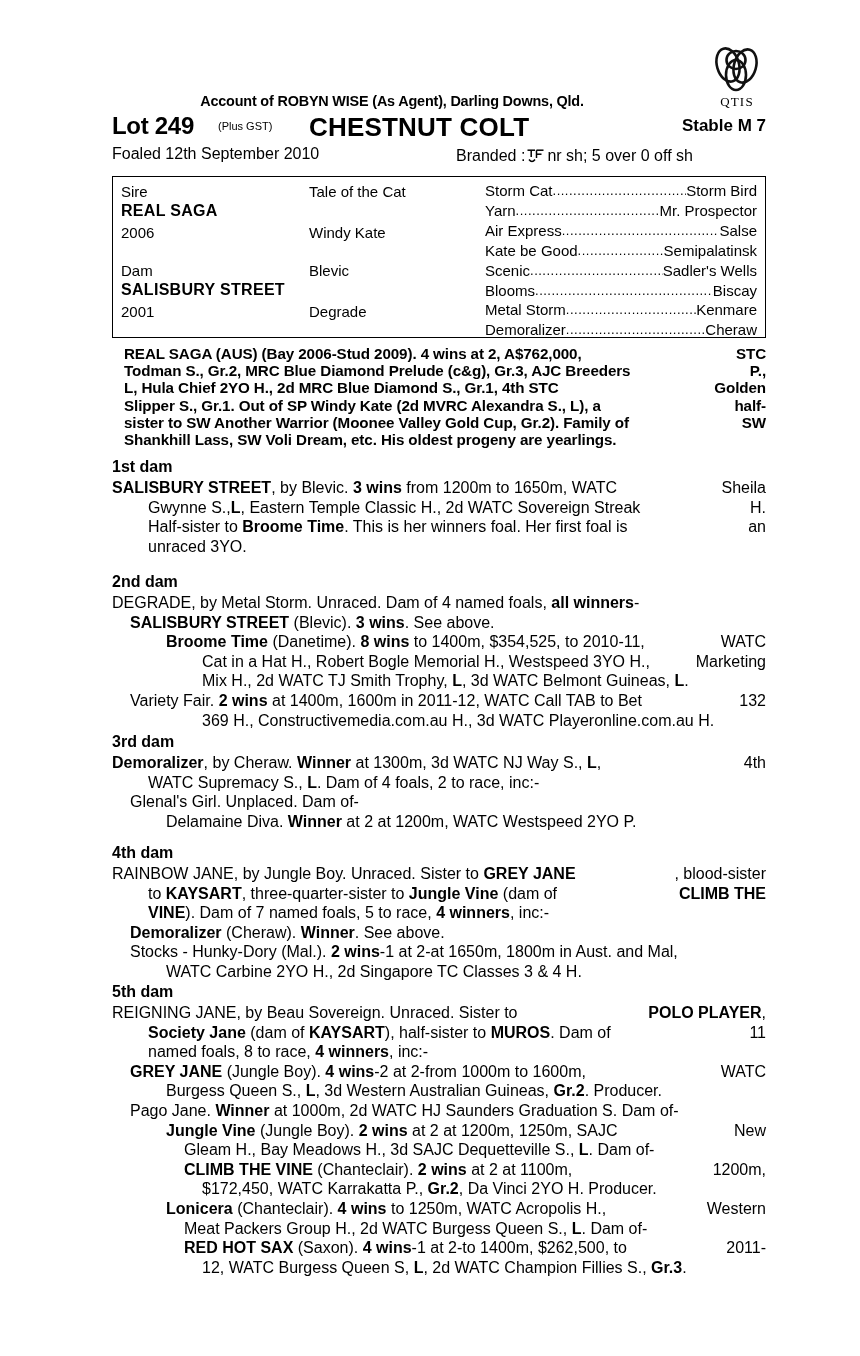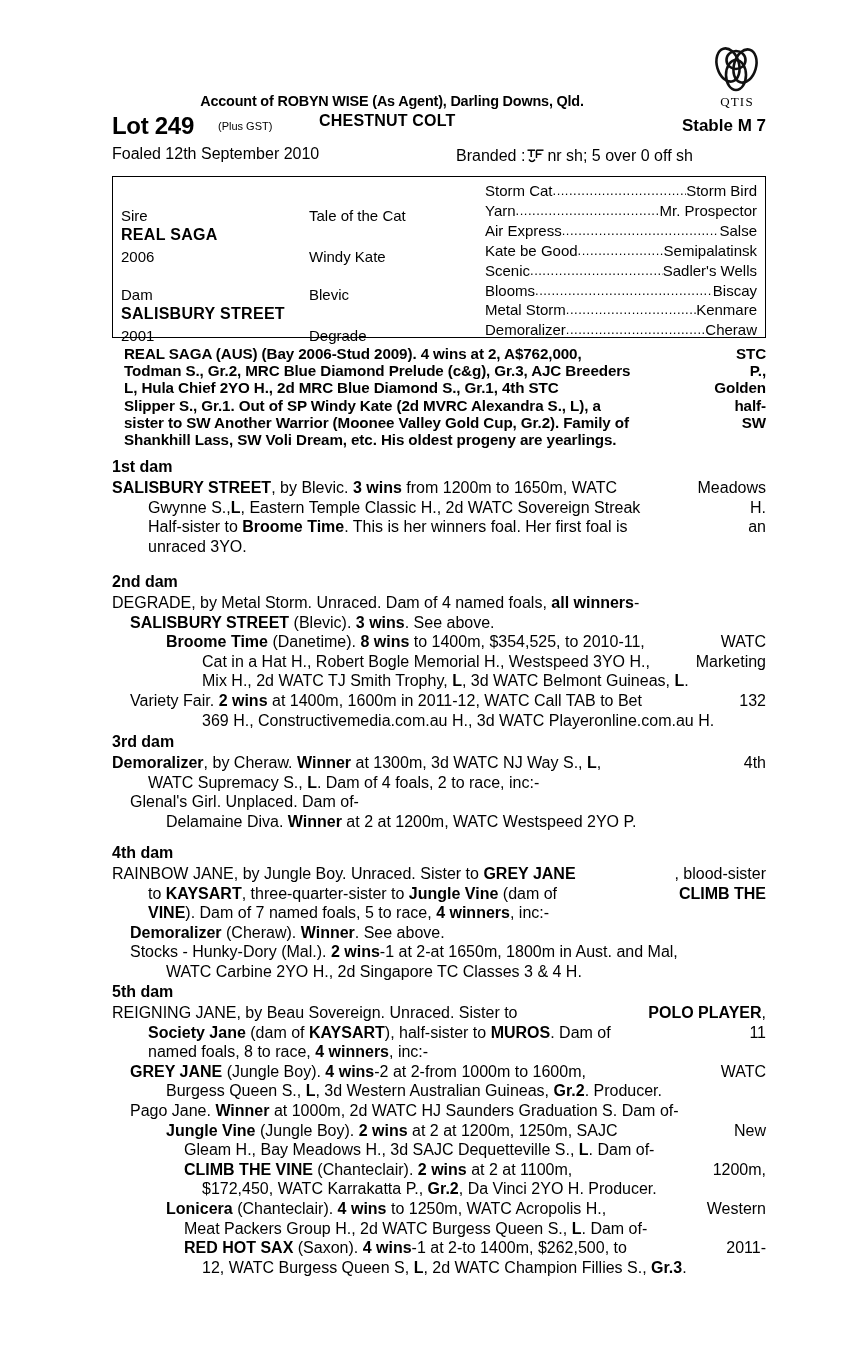--- a/index.html
+++ b/index.html
@@ -69,24 +69,24 @@
     letter-spacing: -0.3px;
   }
   .gst {
     position: absolute;
     left: 106px;
     top: 8px;
     font-size: 11px;
   }
   .colour-sex {
     position: absolute;
-    left: 207px;
+    left: 197px;
     top: 0px;
     font-weight: bold;
-    font-size: 16px;
+    font-size: 26px;
     letter-spacing: 0.2px;
   }
   .stable {
     position: absolute;
     right: 0;
     top: 4px;
     font-weight: bold;
     font-size: 17px;
   }
 
@@ -138,21 +138,20 @@
     position: absolute;
     left: 372px;
     top: 5px;
     width: 272px;
   }
   .ped-cell {
     position: absolute;
     font-size: 15px;
     line-height: 19px;
     white-space: nowrap;
-    margin-top: 24px;
   }
   .ped-cell.b {
     font-weight: bold;
     font-size: 16px;
     letter-spacing: 0.3px;
   }
   .c1 { left: 0; }
   .c2 { left: 188px; }
 
   .gp-row {
@@ -340,21 +339,21 @@
         <span>sister to SW Another Warrior (Moonee Valley Gold Cup, Gr.2). Family of</span>
         <span>SW</span>
       </div>
     <div>Shankhill Lass, SW Voli Dream, etc. His oldest progeny are yearlings.</div>
   </div>
 
   <div class="damsec" style="top:457px;">
     <div class="damhdr">1st dam</div>
     <div class="just">
       <span><b>SALISBURY STREET</b><span>, by Blevic. </span><b>3 wins</b><span> from 1200m to 1650m, WATC</span></span>
-        <span>Meadows</span>
+        <span>Sheila</span>
     </div>
     <div class="just i1">
       <span><span>Gwynne S.,</span><b>L</b><span>, Eastern Temple Classic H., 2d WATC Sovereign Streak</span></span>
         <span>H.</span>
     </div>
     <div class="just i1">
       <span><span>Half-sister to</span> <b>Broome Time</b><span>. This is her winners foal. Her first foal is</span></span>
         <span>an</span>
     </div>
     <div class="ln i1">unraced 3YO.</div>

